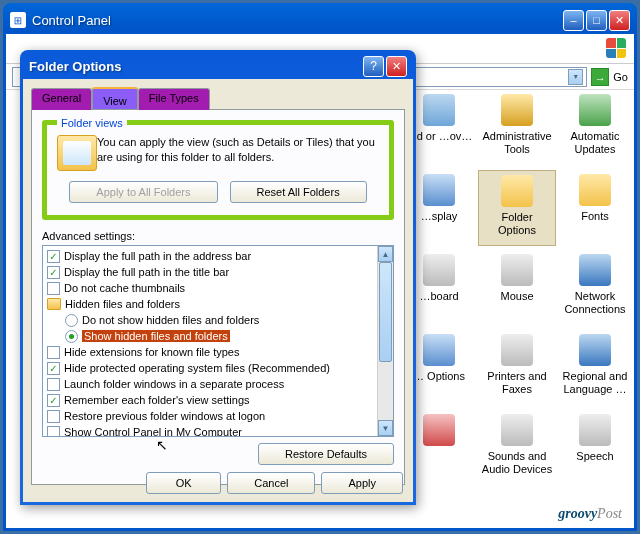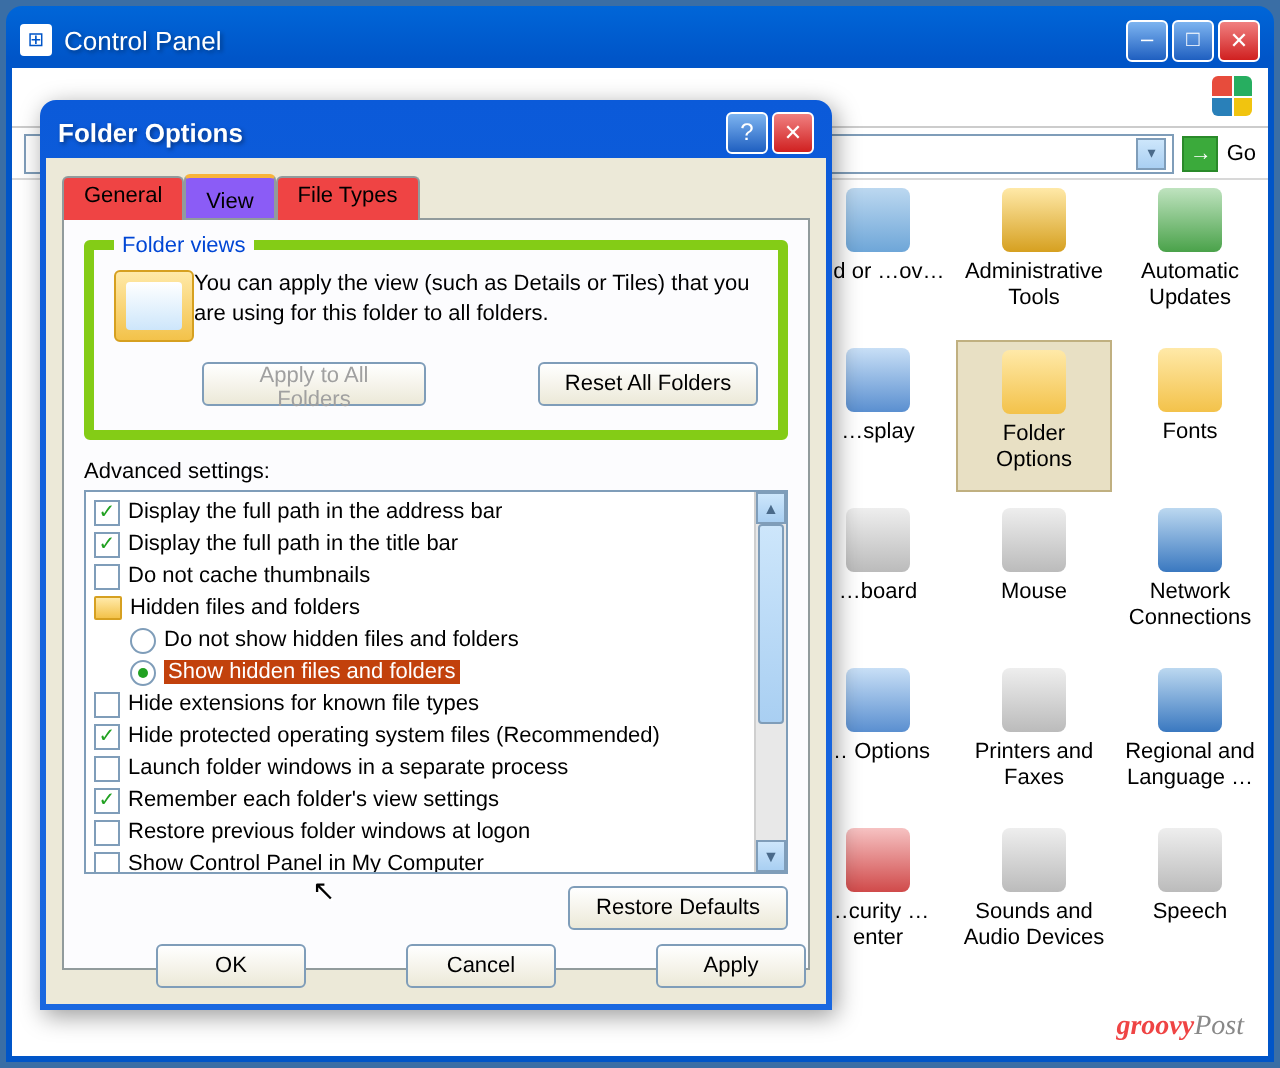--- a/index.html
+++ b/index.html
@@ -26,42 +26,42 @@
 .cp-address .addrbox { flex: 1; height: 20px; border: 1px solid #7f9db9; background: #fff; display: flex; align-items: center; justify-content: flex-end; padding-right: 3px; }
 .dropbtn { width: 15px; height: 16px; background: linear-gradient(#cde6fb,#a9cff2); border: 1px solid #7f9db9; display: flex; align-items: center; justify-content: center; font-size: 8px; color: #4a6a8a; }
 .gobtn { display: flex; align-items: center; gap: 4px; cursor: pointer; }
 .goarrow { width: 18px; height: 18px; background: #3baa3b; border: 1px solid #2a8a2a; display: flex; align-items: center; justify-content: center; color: #fff; font-size: 11px; }
 .cp-icons { position: absolute; right: 0; top: 56px; bottom: 20px; width: 240px; display: grid; grid-template-columns: repeat(3, 1fr); align-content: start; row-gap: 4px; padding-left: 6px; }
 .cp-icon { display: flex; flex-direction: column; align-items: center; justify-content: flex-start; text-align: center; font-size: 11px; color: #000; padding: 4px 2px; min-height: 76px; }
 .cp-icon.selected { background: #e8e0c4; border: 1px solid #c0b080; }
 .cp-icon .ico { width: 32px; height: 32px; margin-bottom: 4px; border-radius: 4px; }
 .cp-icon span { line-height: 1.2; }
 .watermark { position: absolute; right: 12px; bottom: 6px; font-size: 14px; font-style: italic; color: #888; font-family: Georgia, serif; }
-.watermark b { color: #ef4444; font-style: italic; }
+.watermark b { color: #0c4a6e; font-style: italic; }
 
 
 .dlg { position: absolute; top: 50px; left: 20px; width: 396px; height: 455px; background: linear-gradient(to bottom, #0b5ad9, #1a68e0); border-radius: 8px 8px 0 0; padding: 3px; box-shadow: 2px 3px 12px rgba(0,0,0,0.4); }
 .dlg-titlebar { height: 26px; display: flex; align-items: center; padding: 0 6px; color: #fff; }
 .dlg-titlebar .title { flex: 1; font-size: 13px; font-weight: bold; text-shadow: 1px 1px 2px rgba(0,0,0,0.4); }
 .dlg-body { background: #ece9d8; height: calc(100% - 26px); padding: 8px; position: relative; }
 .helpbtn { width: 21px; height: 21px; border-radius: 3px; border: 1px solid #fff; background: linear-gradient(to bottom, #7db4f0, #1f5fc0); display: flex; align-items: center; justify-content: center; color: #fff; font-size: 12px; margin-right: 2px; cursor: pointer; }
 
 .tabstrip { display: flex; height: 22px; position: relative; z-index: 2; }
-.tab { padding: 3px 10px; background: #ef4444; border: 1px solid #919b9c; border-bottom: none; border-radius: 3px 3px 0 0; font-size: 11px; cursor: pointer; margin-right: 0px; position: relative; top: 1px; }
+.tab { padding: 3px 10px; background: #a21caf; border: 1px solid #919b9c; border-bottom: none; border-radius: 3px 3px 0 0; font-size: 11px; cursor: pointer; margin-right: 0px; position: relative; top: 1px; }
 .tab.active { background: #8b5cf6; border-top: 2px solid #f8b43a; top: 0; z-index: 3; padding-top: 6px; }
 .tabpage { background: #fcfcfe; border: 1px solid #919b9c; height: 376px; padding: 10px; position: relative; }
 
 .groupbox { border: 5px solid #84cc16; border-radius: 3px; padding: 10px 10px 12px 10px; position: relative; margin-bottom: 10px; }
 .groupbox .legend { position: absolute; top: -8px; left: 10px; background: #fcfcfe; padding: 0 4px; color: #0046d5; font-size: 11px; }
 .fv-row { display: flex; align-items: flex-start; }
 .fv-icon { width: 40px; height: 36px; background: linear-gradient(#ffe9a8,#f3c24a); border: 1px solid #d6a020; border-radius: 3px; flex-shrink: 0; position: relative; }
 .fv-icon::after { content:""; position:absolute; inset:5px; background: linear-gradient(#fff,#cde6fb); border-radius: 2px; }
 .fv-text { font-size: 11px; line-height: 1.35; }
 .fv-btns { display: flex; gap: 12px; justify-content: center; margin-top: 10px; }
-.xpbtn { min-width: 110px; height: 22px; background: linear-gradient(#fff, #ece9d8); border: 1px solid #7f9db9; border-radius: 3px; font-size: 11px; cursor: pointer; padding: 0 10px; margin-left: 44px; }
+.xpbtn { min-width: 110px; height: 22px; background: linear-gradient(#fff, #ece9d8); border: 1px solid #7f9db9; border-radius: 3px; font-size: 11px; cursor: pointer; padding: 0 26px; }
 .xpbtn:disabled { color: #a0a0a0; cursor: default; }
 
 .adv-label { font-size: 11px; margin-bottom: 3px; }
 .treeview { border: 1px solid #7f9db9; background: #fff; height: 192px; display: flex; }
 .treecontent { flex: 1; overflow: hidden; padding: 2px 4px; font-size: 11px; }
 .treerow { display: flex; align-items: center; height: 16px; gap: 4px; white-space: nowrap; }
 .treerow.indent1 { padding-left: 18px; }
 .chk, .rad { width: 13px; height: 13px; border: 1px solid #7f9db9; background: #fff; display: flex; align-items: center; justify-content: center; font-size: 10px; flex-shrink: 0; }
 .chk { color: #21a121; }
 .rad { border-radius: 50%; }
@@ -160,21 +160,20 @@
           <div class="ico" style="background:linear-gradient(#eee,#bbb)"></div>
           <span>Printers and Faxes</span>
         </div>
       <div class="cp-icon">
           <div class="ico" style="background:linear-gradient(#bcd8f0,#3a78c0)"></div>
           <span>Regional and Language …</span>
         </div>
 
       <div class="cp-icon">
           <div class="ico" style="background:linear-gradient(#f6c2c2,#d04a4a)"></div>
-          <span>…curity …enter</span>
         </div>
       <div class="cp-icon">
           <div class="ico" style="background:linear-gradient(#eee,#bbb)"></div>
           <span>Sounds and Audio Devices</span>
         </div>
       <div class="cp-icon">
           <div class="ico" style="background:linear-gradient(#eee,#bbb)"></div>
           <span>Speech</span>
         </div>
     </div>

